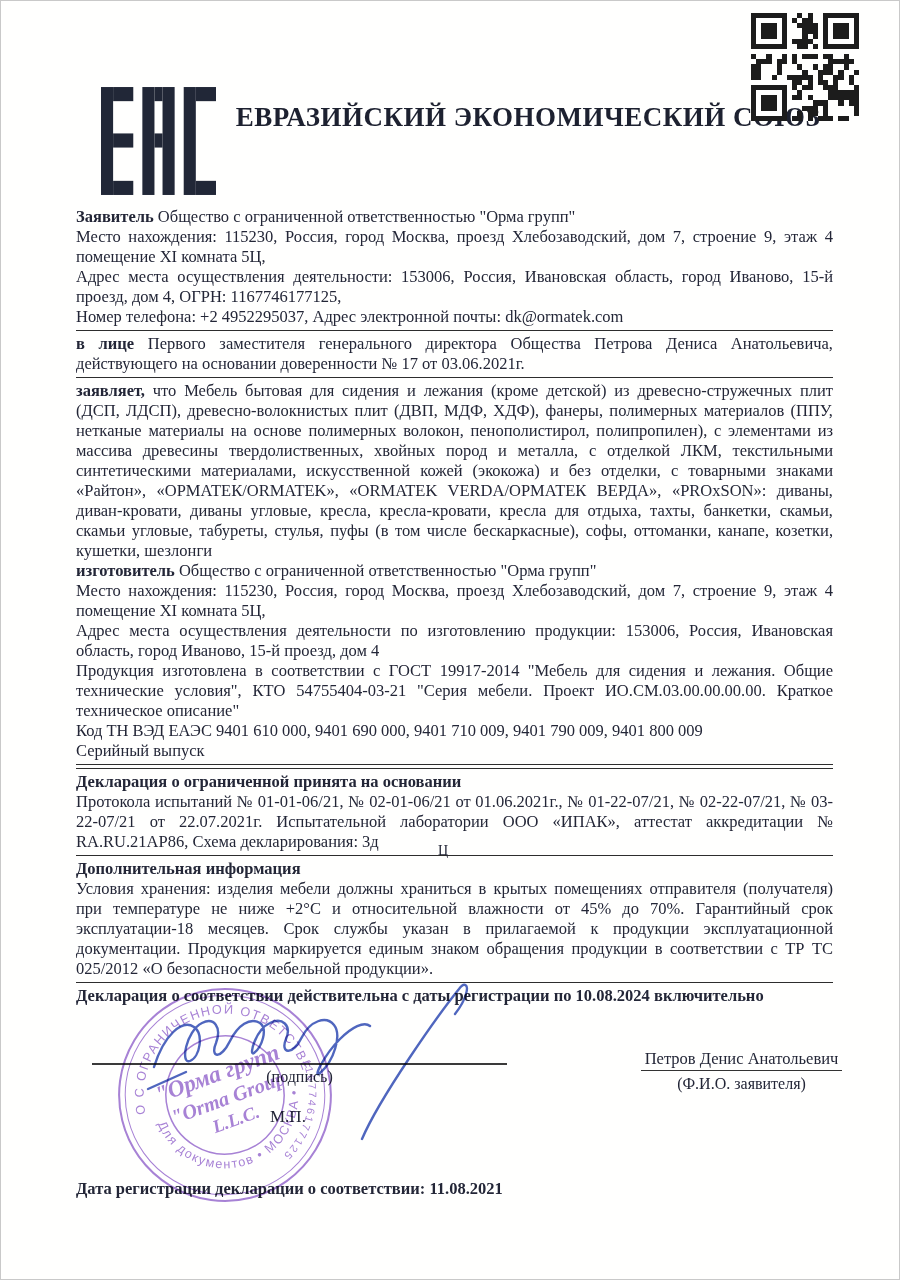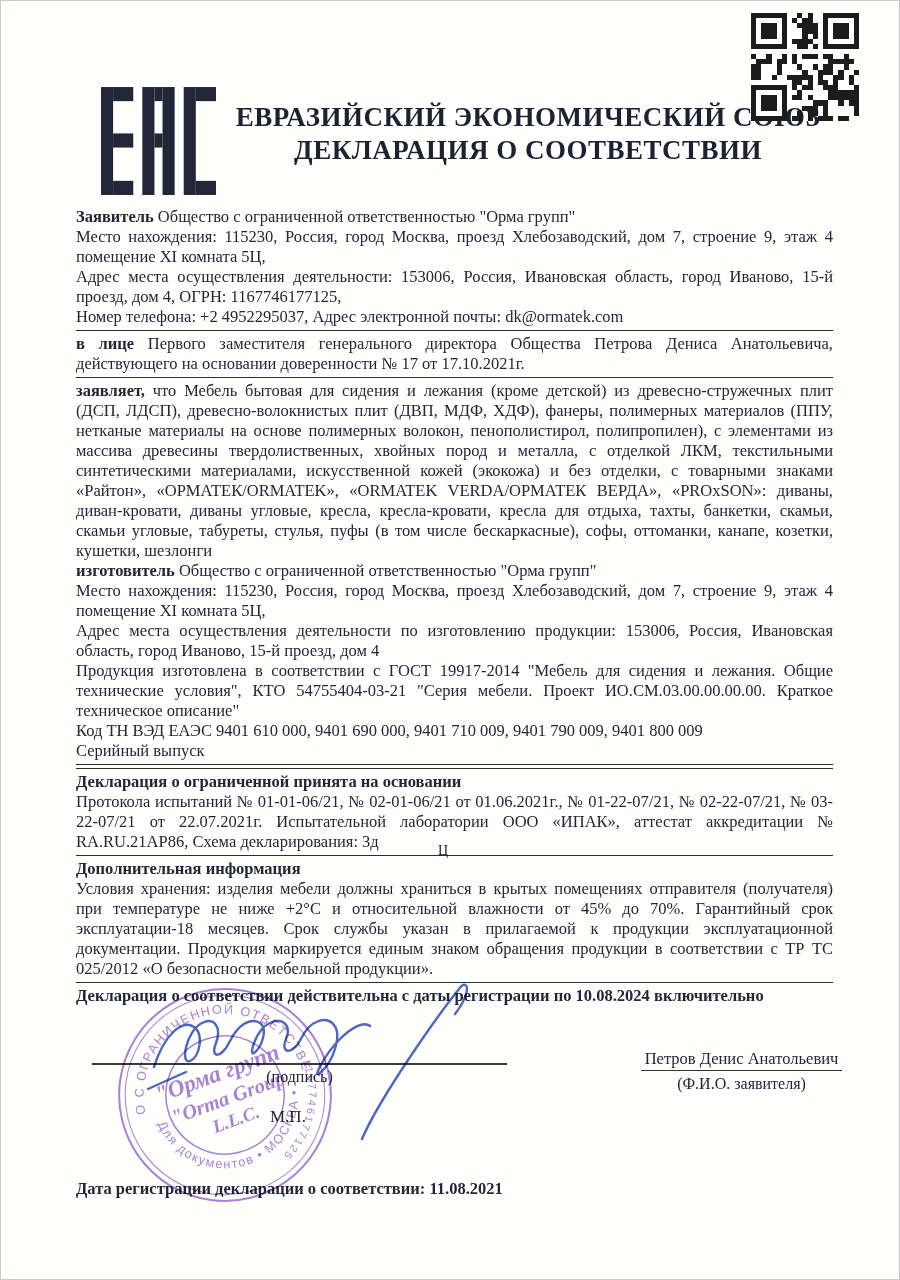--- a/index.html
+++ b/index.html
@@ -202,37 +202,36 @@
           <rect x="61" y="0" width="12" height="107"></rect>
         <rect x="53" y="0" width="8" height="14"></rect>
           <rect x="53" y="46" width="8" height="14"></rect>
         <rect x="82" y="0" width="12" height="107"></rect>
           <rect x="94" y="0" width="20" height="14"></rect>
         <rect x="94" y="93" width="20" height="14"></rect>
       </g>
     </svg>
     <div class="title-block">
       <div class="title-line">ЕВРАЗИЙСКИЙ ЭКОНОМИЧЕСКИЙ СОЮЗ</div>
-      <div class="title-line">ДЕКЛАРАЦИЯ О СООТВЕТСТВИИ</div>
     </div>
   </div>
 
   <div class="content">
 
     <div class="sec">
       <p><b class="lead">Заявитель</b><span> Общество с ограниченной ответственностью "Орма групп"</span></p>
       <p>Место нахождения: 115230, Россия, город Москва, проезд Хлебозаводский, дом 7, строение 9, этаж 4 помещение XI комната 5Ц,</p>
       <p>Адрес места осуществления деятельности: 153006, Россия, Ивановская область, город Иваново, 15-й проезд, дом 4, ОГРН: 1167746177125,</p>
       <p>Номер телефона: +2 4952295037, Адрес электронной почты: dk@ormatek.com</p>
     </div>
 
     <hr class="rule">
 
     <div class="sec">
-      <p><b class="lead">в лице</b><span> Первого заместителя генерального директора Общества Петрова Дениса Анатольевича, действующего на основании доверенности № 17 от 17.10.2021г.</span></p>
+      <p><b class="lead">в лице</b><span> Первого заместителя генерального директора Общества Петрова Дениса Анатольевича, действующего на основании доверенности № 17 от 03.06.2021г.</span></p>
     </div>
 
     <hr class="rule">
 
     <div class="sec">
       <p><b class="lead">заявляет,</b><span> что Мебель бытовая для сидения и лежания (кроме детской) из древесно-стружечных плит (ДСП, ЛДСП), древесно-волокнистых плит (ДВП, МДФ, ХДФ), фанеры, полимерных материалов (ППУ, нетканые материалы на основе полимерных волокон, пенополистирол, полипропилен), с элементами из массива древесины твердолиственных, хвойных пород и металла, с отделкой ЛКМ, текстильными синтетическими материалами, искусственной кожей (экокожа) и без отделки, с товарными знаками «Райтон», «ОРМАТЕК/ORMATEK», «ORMATEK VERDA/ОРМАТЕК ВЕРДА», «PROxSON»: диваны, диван-кровати, диваны угловые, кресла, кресла-кровати, кресла для отдыха, тахты, банкетки, скамьи, скамьи угловые, табуреты, стулья, пуфы (в том числе бескаркасные), софы, оттоманки, канапе, козетки, кушетки, шезлонги</span></p>
     </div>
 
     <div class="sec">
       <p><b class="lead">изготовитель</b><span> Общество с ограниченной ответственностью "Орма групп"</span></p>

